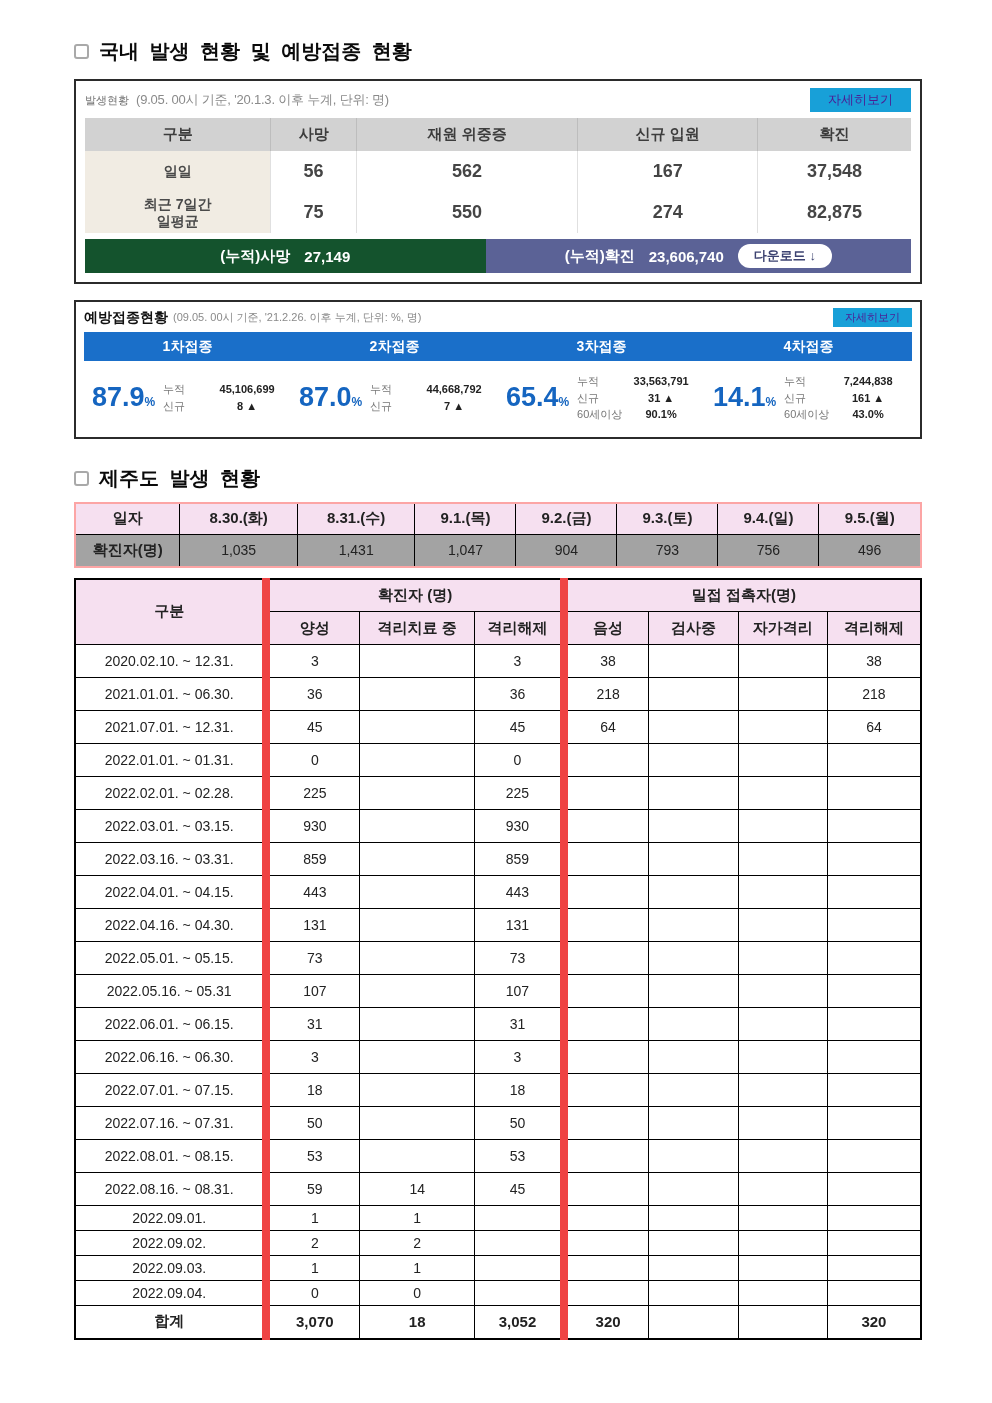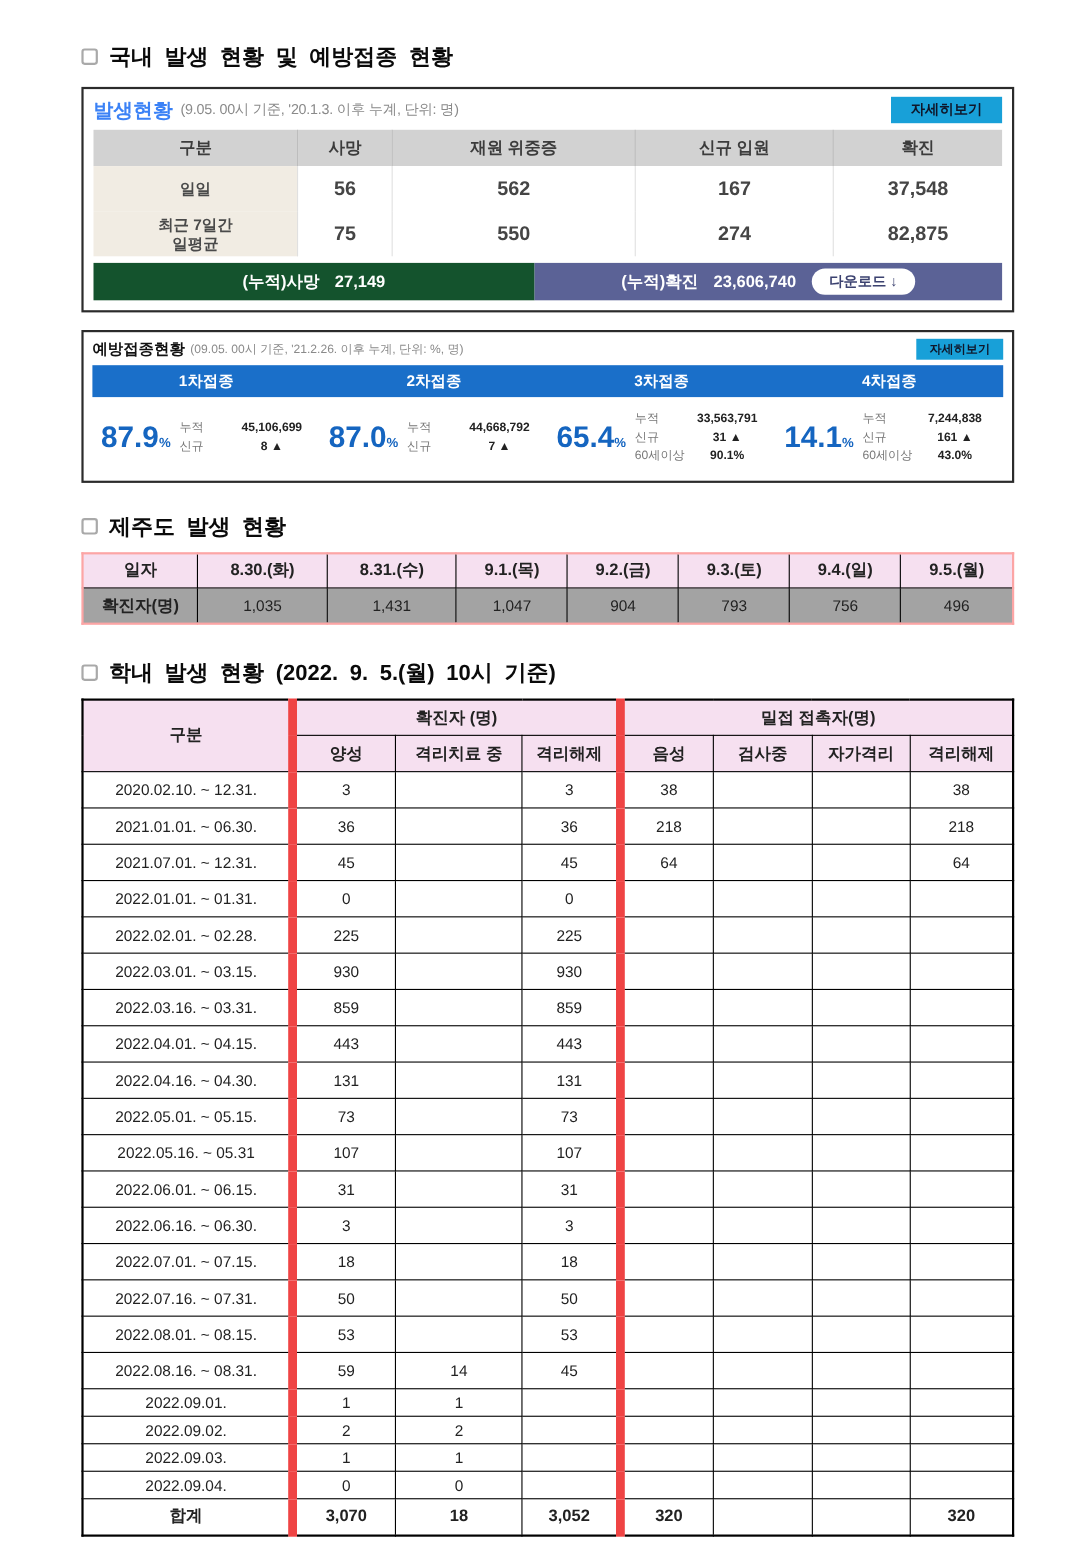--- a/index.html
+++ b/index.html
@@ -12,23 +12,23 @@
   
   .sec-title { display:flex; align-items:center; gap:10px; font-size:20px; font-weight:bold; color:#0a0a0a; word-spacing:5px; }
   .chk { display:inline-block; width:15px; height:15px; border:2px solid #a9a9a9; border-radius:3px; background:#fff; flex:0 0 auto; }
   .t1 { padding-top:38px; }
   .t2 { margin-top:26px; }
   .t3 { margin-top:30px; }
 
   
   .occ-box { margin-top:14px; border:2px solid #2b2b2b; background:#fff; padding:7px 9px 9px 9px; }
   .occ-head { display:flex; align-items:center; }
-  .occ-title { font-size:18px; font-weight:bold; color:#3b82f6; }
+  .occ-title { font-size:11px; font-weight:normal; color:#737373; }
   .occ-sub { font-size:13px; color:#8a8a8a; margin-left:7px; letter-spacing:-0.2px; }
-  .pill { margin-left:auto; background:#18a0d8; color:#0f172a; font-size:13px; font-weight:bold; border:none;
+  .pill { margin-left:auto; background:#18a0d8; color:#4c1d95; font-size:13px; font-weight:normal; border:none;
           border-radius:0; padding:3px 18px; cursor:pointer; }
   .occ-table { width:100%; border-collapse:collapse; margin-top:6px; }
   .occ-table th { background:#d2d2d2; font-size:15px; font-weight:bold; color:#3c3c3c; height:33px; border-left:1px solid #bdbdbd; }
   .occ-table th:first-child { border-left:none; width:22.5%; }
   .occ-table td { background:#fff; text-align:center; font-size:18px; font-weight:bold; color:#454545; height:41px; border-left:1px solid #e0e0e0; }
   .occ-table td.rowlab { background:#f1ece3; font-size:14px; color:#4a4a4a; border-left:none; white-space:pre-line; line-height:1.15; }
   .occ-bar { display:flex; margin-top:6px; height:34px; font-size:15px; font-weight:bold; color:#fff; }
   .occ-bar .left  { flex:0 0 48.5%; background:#14532d; display:flex; align-items:center; justify-content:center; gap:14px; }
   .occ-bar .right { flex:1; background:#5b6296; display:flex; align-items:center; justify-content:center; gap:14px; }
   .dl-btn { background:#ffffff; color:#3c4270; border:none; border-radius:13px; font-size:13px; font-weight:bold; padding:3px 16px; cursor:pointer; }
@@ -227,24 +227,20 @@
           <td>1,431</td>
           <td>1,047</td>
           <td>904</td>
           <td>793</td>
           <td>756</td>
           <td>496</td>
         </tr>
     </tbody>
   </table>
 
-  <div class="sec-title t3">
-    <span class="chk"></span>
-    <span>학내 발생 현황 (2022. 9. 5.(월) 10시 기준)</span>
-  </div>
   <table class="school">
     <colgroup>
       <col class="c-period">
         <col style="width:11%">
         <col style="width:13.5%">
         <col style="width:10.5%">
       <col style="width:10%">
         <col style="width:10.5%">
         <col style="width:10.5%">
         <col style="width:11%">

